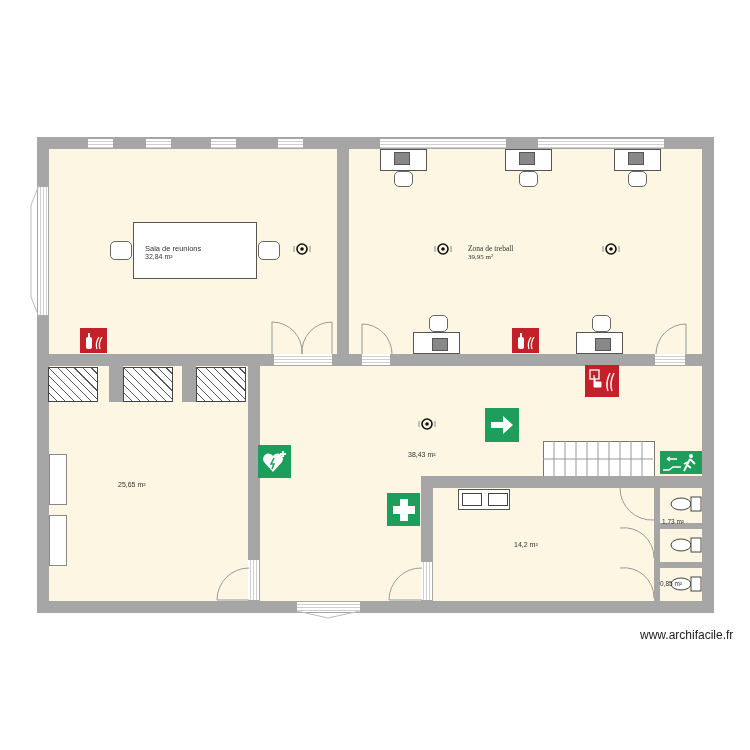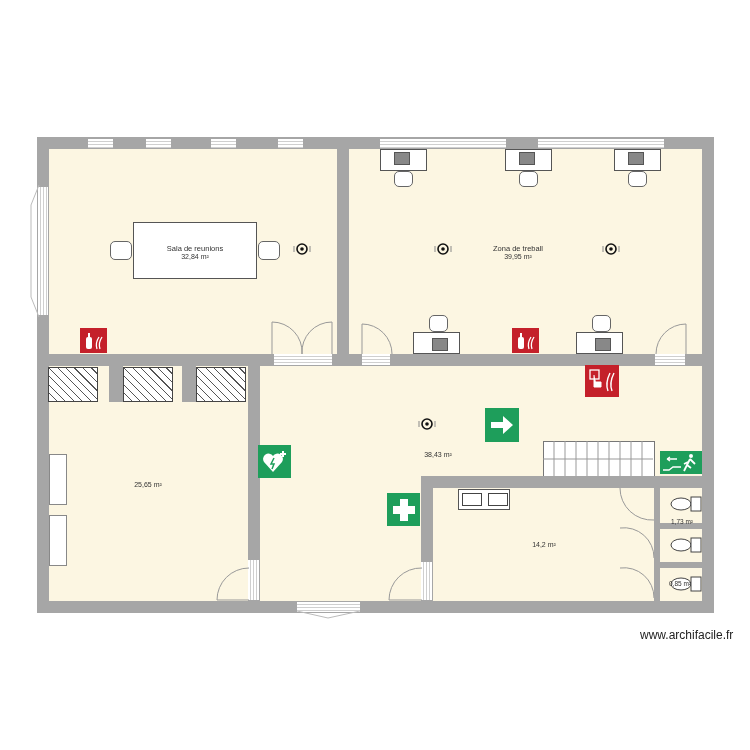--- a/index.html
+++ b/index.html
@@ -2,21 +2,21 @@
 <html><head>
 <meta charset="utf-8">
 <style>
   html, body { margin: 0; padding: 0; background: #ffffff; }
   body { width: 750px; height: 750px; position: relative; overflow: hidden;
          font-family: "Liberation Sans", sans-serif; }
   .plan { position: absolute; left: 0; top: 0; width: 750px; height: 750px; }
   .abs { position: absolute; }
   .floor { background: #fcf6e2; }
   .wall { background: #a6a6a6; }
-  .label { position: absolute; font-size: 7px; color: #333; text-align: center; line-height: 8px; white-space: nowrap; }
+  .label { position: absolute; font-size: 7px; color: #333; text-align: left; line-height: 8px; white-space: nowrap; }
   .label .name { display: block; font-size: 7.5px; }
   .win { position: absolute; background: repeating-linear-gradient(to bottom, #ffffff 0 2px, #cfcfcf 2px 3px); }
   .winv { position: absolute; background: repeating-linear-gradient(to right, #ffffff 0 2px, #cfcfcf 2px 3px); }
   .sign { position: absolute; display: flex; align-items: center; justify-content: center; }
   .green { background: #1e9e5b; }
   .red { background: #c4202a; }
   .desk { position: absolute; background: #fff; border: 1px solid #555; box-sizing: border-box; }
   .chair { position: absolute; background: #fff; border: 1px solid #666; border-radius: 5px; box-sizing: border-box; }
   .shower { position: absolute; background: #fff; border: 1.5px solid #444; box-sizing: border-box;
             background-image: repeating-linear-gradient(45deg, #fff 0 5px, #555 5px 6px); }
@@ -129,21 +129,21 @@
   <div class="chair" style="left:394px;top:171px;width:19px;height:16px;"></div>
   <div class="chair" style="left:519px;top:171px;width:19px;height:16px;"></div>
   <div class="chair" style="left:628px;top:171px;width:19px;height:16px;"></div>
   <div class="desk" style="left:413px;top:332px;width:47px;height:22px;"></div>
   <div class="desk" style="left:576px;top:332px;width:47px;height:22px;"></div>
   <div class="abs" style="left:432px;top:338px;width:14px;height:11px;background:#888;border:1px solid #555;"></div>
   <div class="abs" style="left:595px;top:338px;width:14px;height:11px;background:#888;border:1px solid #555;"></div>
   <div class="chair" style="left:429px;top:315px;width:19px;height:17px;"></div>
   <div class="chair" style="left:592px;top:315px;width:19px;height:17px;"></div>
 
-  <div class="label" style="left:468px;top:245px;width:100px;">
+  <div class="label" style="left:468px;top:245px;width:100px;font-family:Liberation Serif, serif;">
     <span class="name">Zona de treball</span>
     <span>39,95 m²</span>
   </div>
 
   <div class="sign red" style="left:80px;top:328px;width:27px;height:25px;">
     <svg width="22" height="20">
       <rect x="3" y="6" width="6" height="12" rx="2" fill="#fff"></rect>
         <rect x="5" y="2" width="2" height="4" fill="#fff"></rect>
       <path d="M14,18 q-2,-6 2,-12 M17,18 q-2,-6 2,-12" stroke="#fff" stroke-width="1.3" fill="none"></path>
     </svg>

